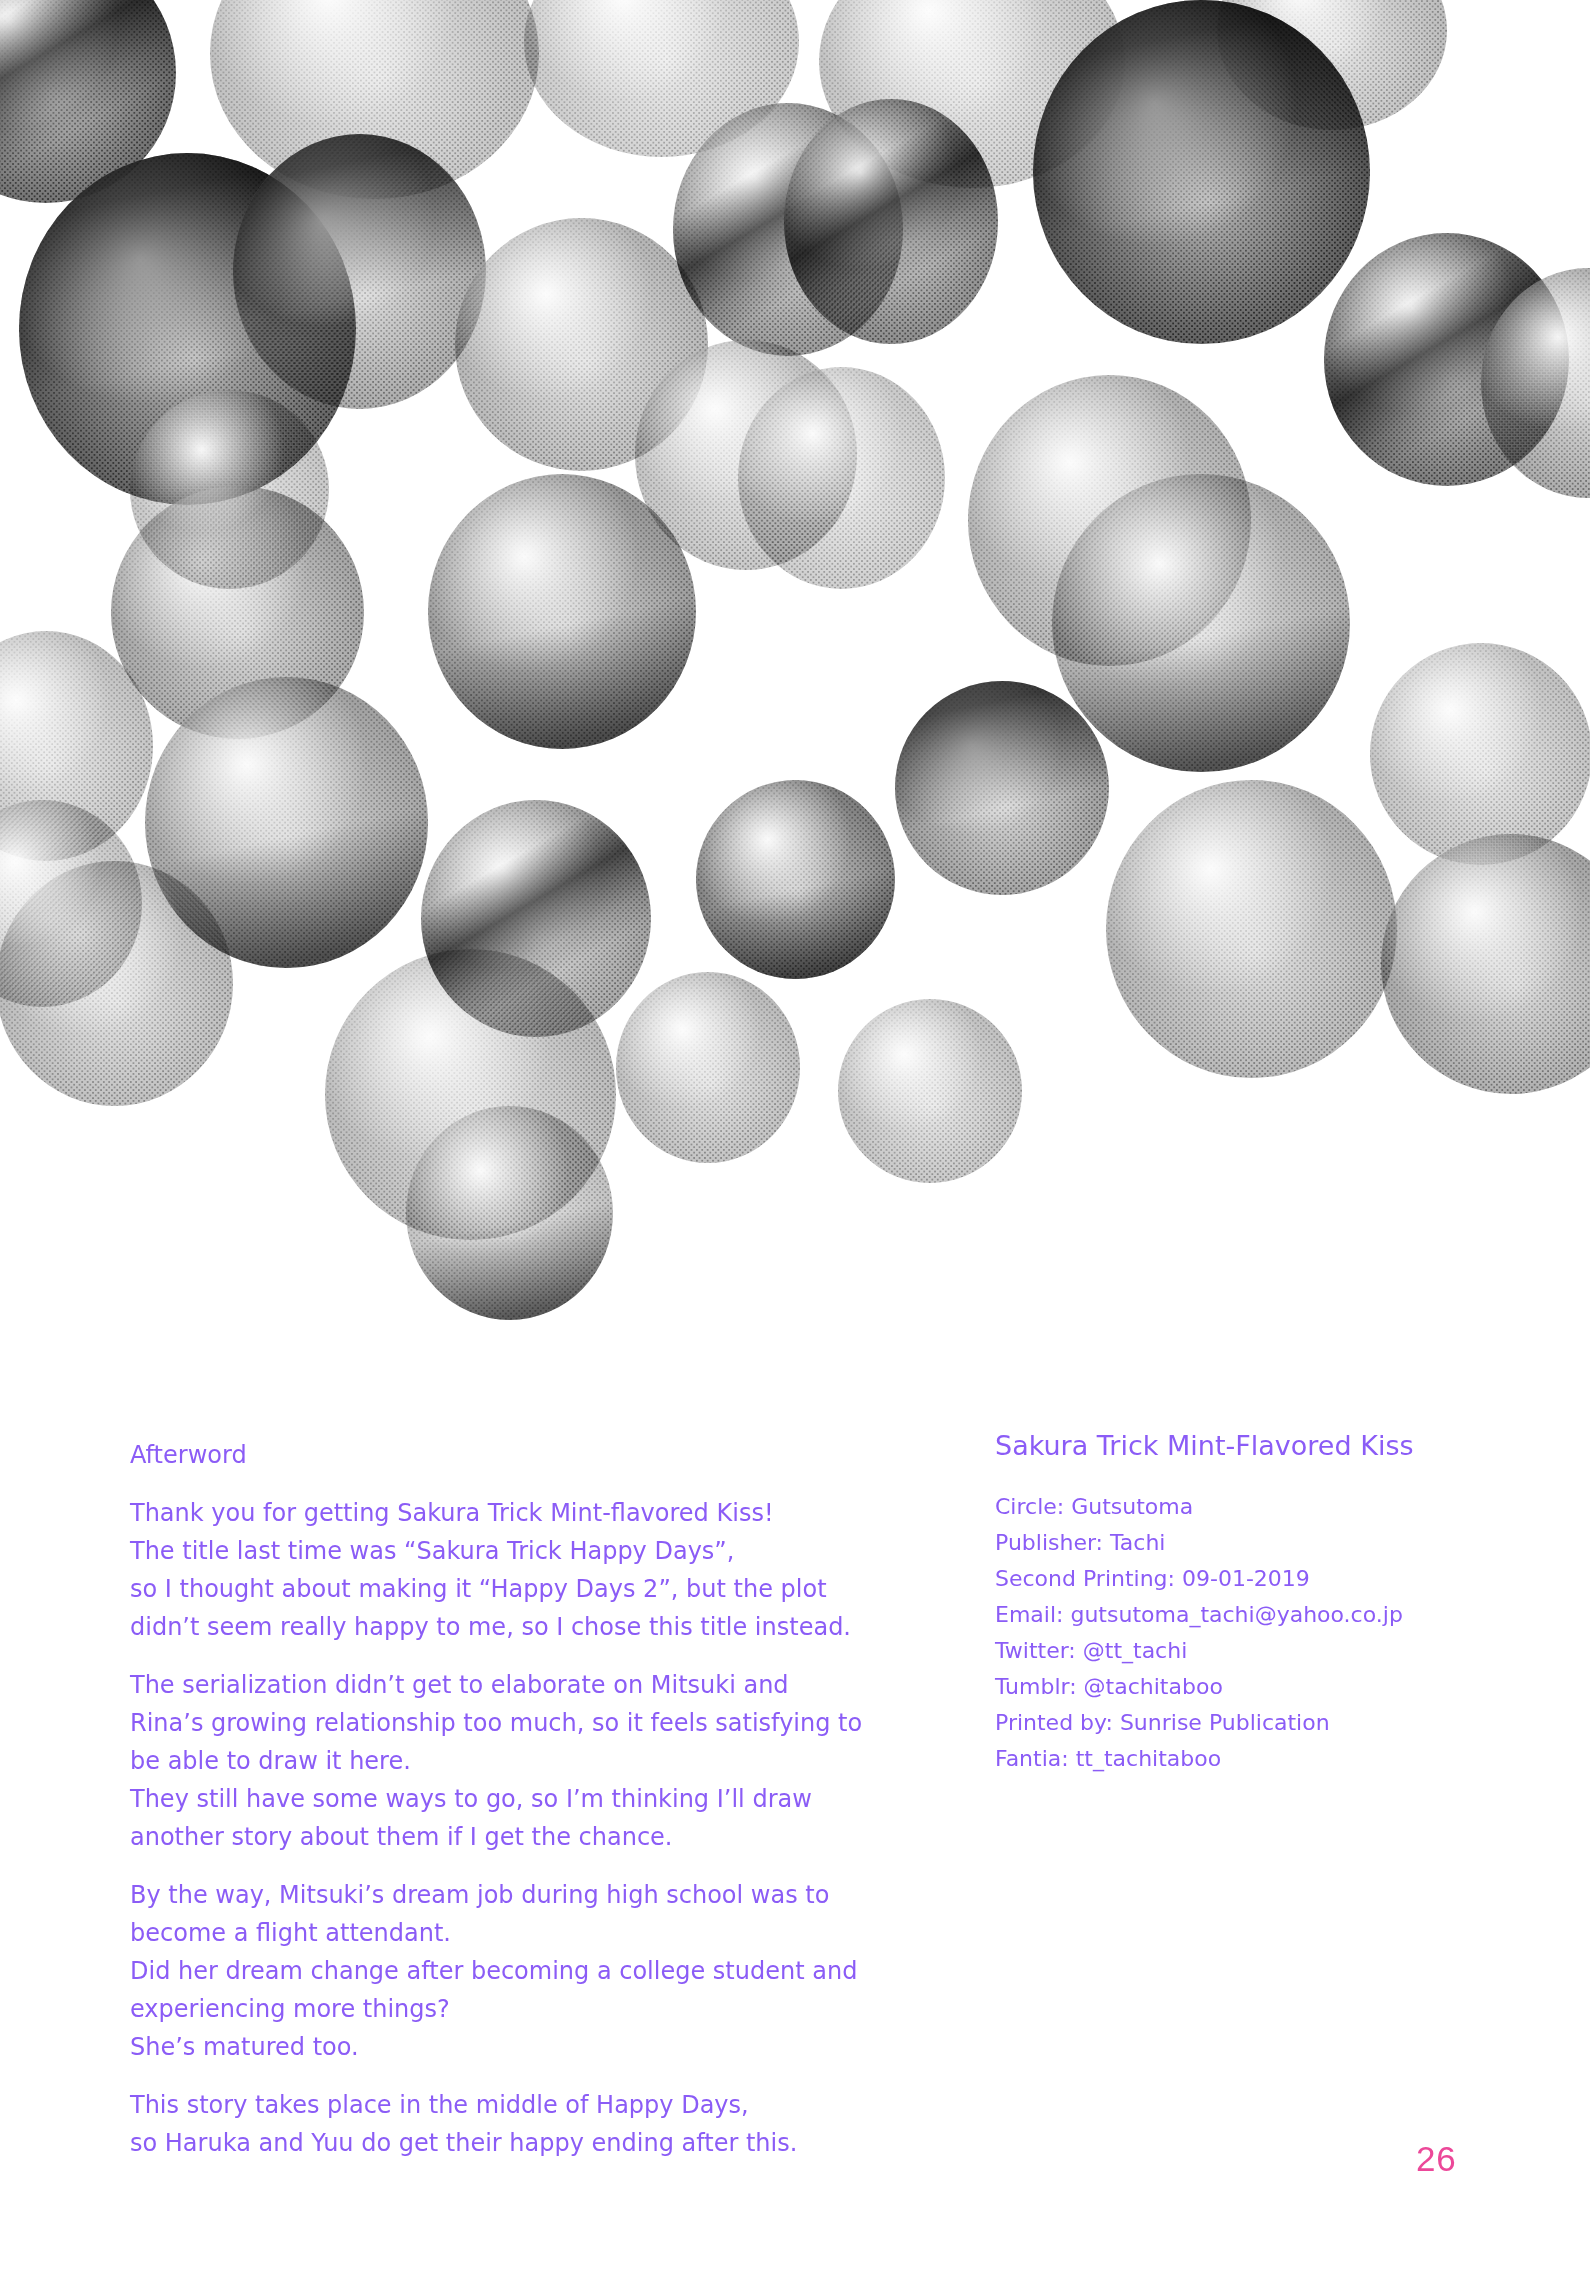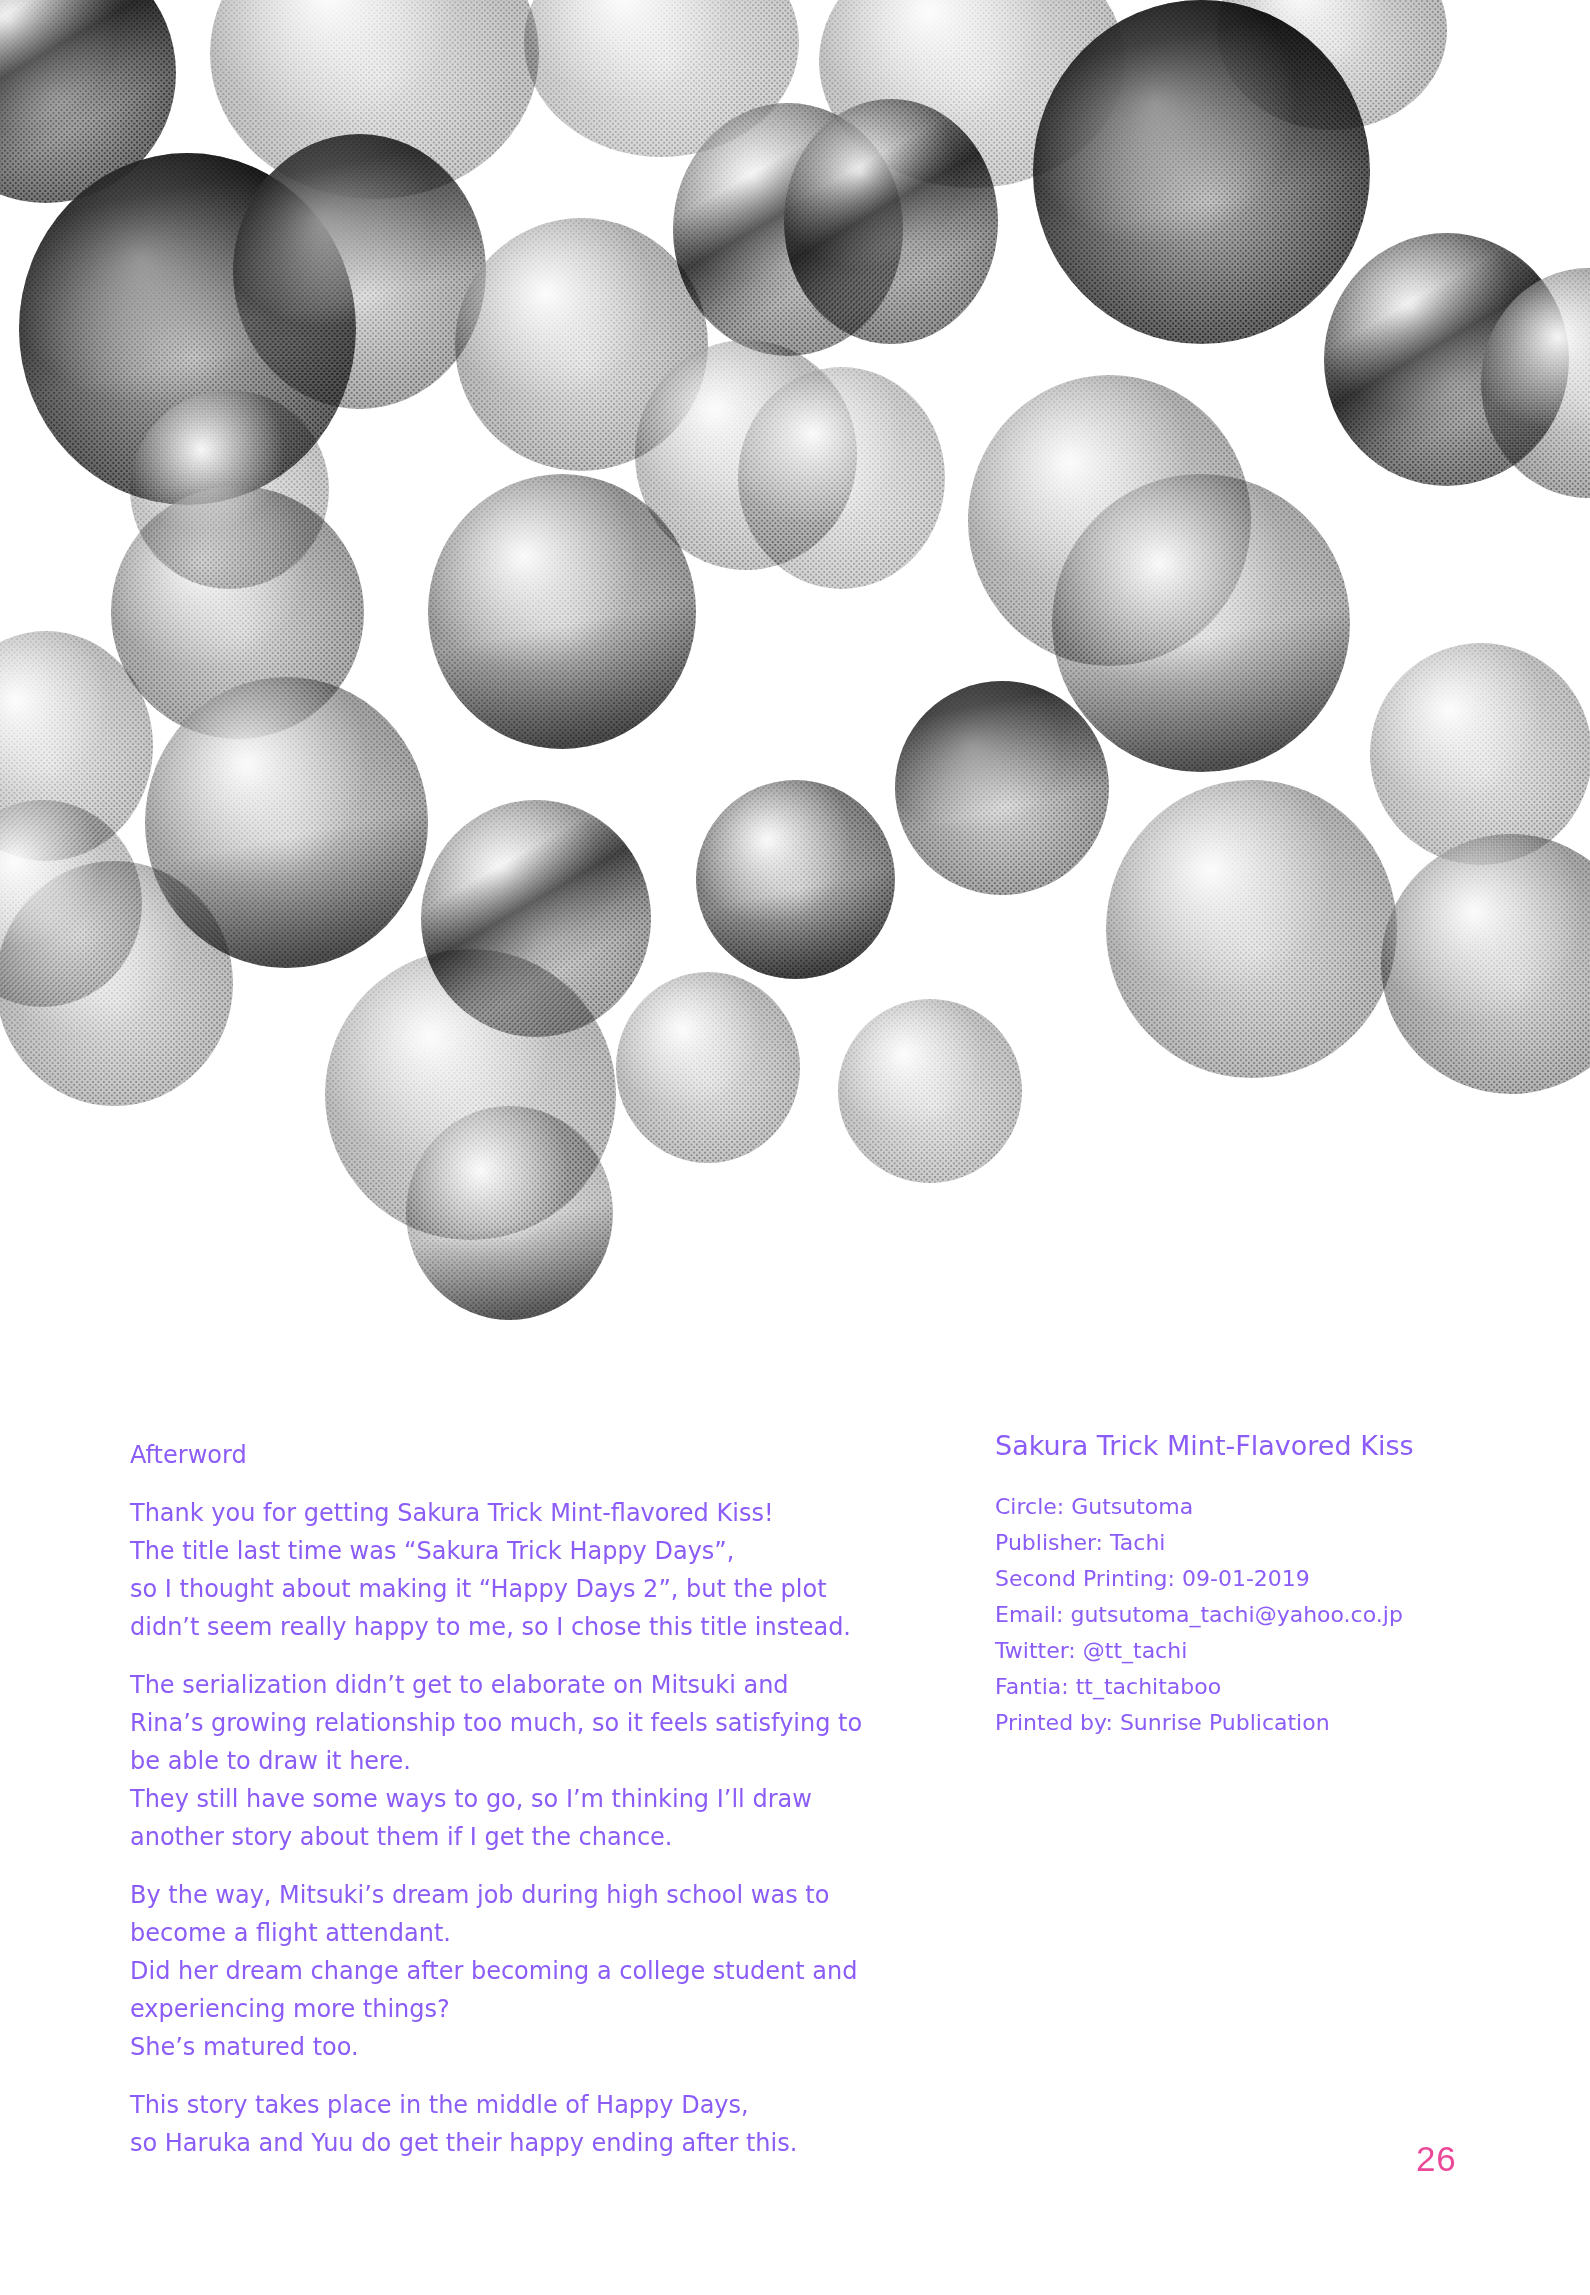--- a/index.html
+++ b/index.html
@@ -146,21 +146,22 @@
   </div>
 
   <div class="colophon hand">
     <div class="title">Sakura Trick Mint-Flavored Kiss</div>
     <div>
         <div class="entry">Circle: Gutsutoma</div>
         <div class="entry">Publisher: Tachi</div>
         <div class="entry">Second Printing: 09-01-2019</div>
         <div class="entry">Email: gutsutoma_tachi@yahoo.co.jp</div>
         <div class="entry">Twitter: @tt_tachi</div>
+        <div class="entry">Tumblr: @tachitaboo</div>
+        <div class="entry">Printed by: Sunrise Publication</div>
         <div class="entry">Fantia: tt_tachitaboo</div>
-        <div class="entry">Printed by: Sunrise Publication</div>
       </div>
   </div>
 
   <div class="page-number">26</div>
 
 </div>
 
 
 </body></html>

